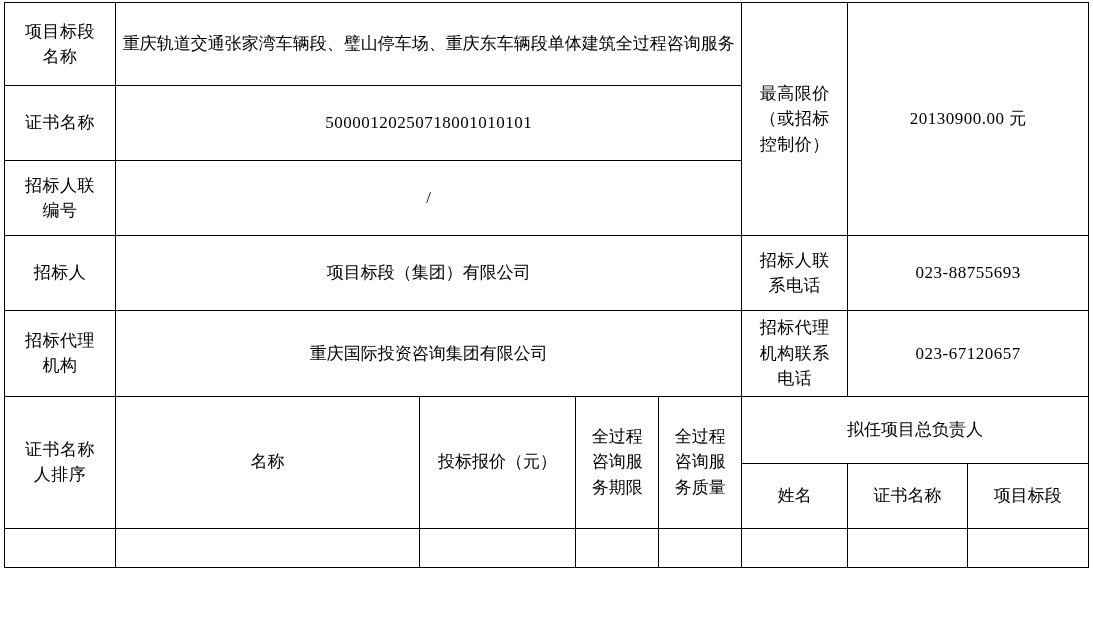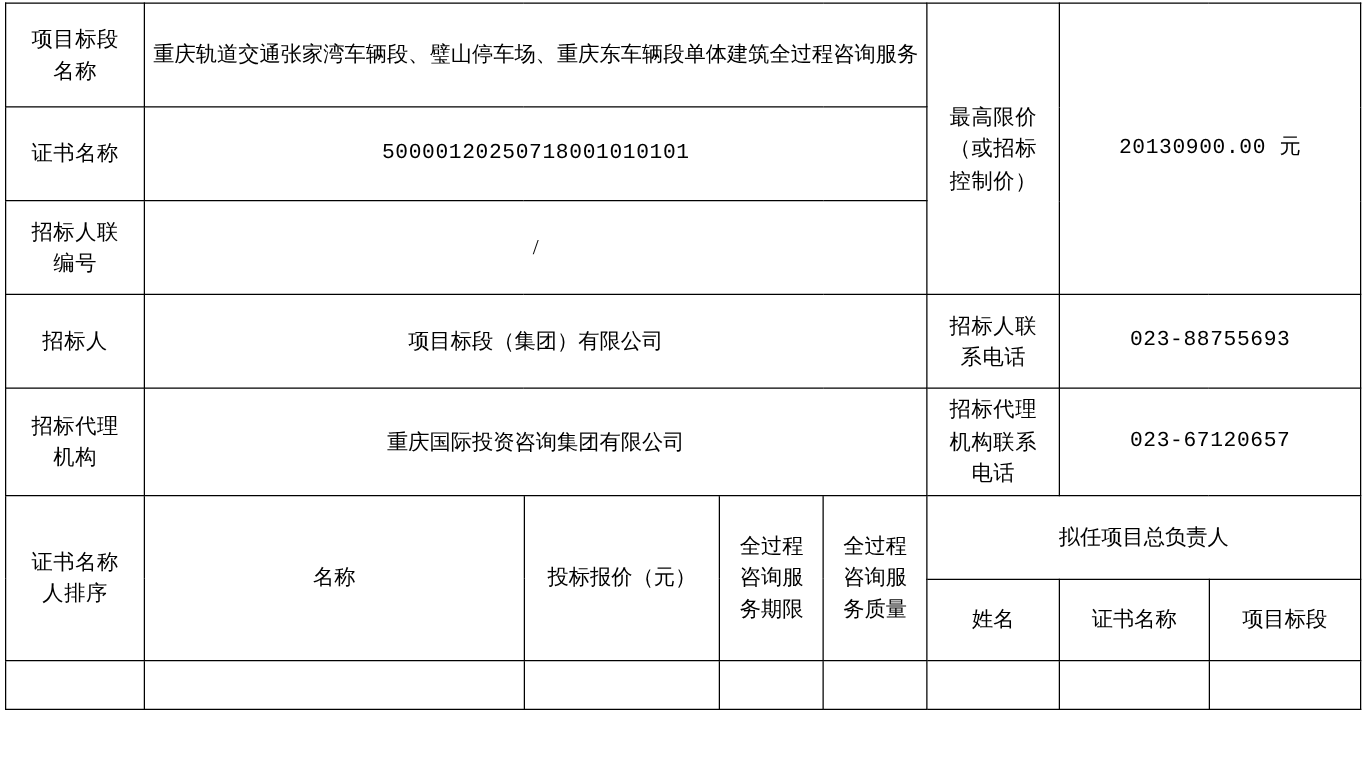--- a/index.html
+++ b/index.html
@@ -34,21 +34,21 @@
     line-height: 1.5;
     padding: 4px 4px;
     word-break: break-all;
   }
   .label-cell {
     font-size: 17px;
     letter-spacing: 0.5px;
     margin-top: 12px;
   }
   .num {
-    font-family: Liberation Mono, monospace;
+    font-family: Liberation Serif, serif;
     letter-spacing: 0.5px;
   }
   .tall { height: 74px; }
   .mid { height: 66px; }
   .slim { height: 60px; }
   .narrow-label {
     font-size: 16px;
     line-height: 1.35;
     letter-spacing: 0;
   }

